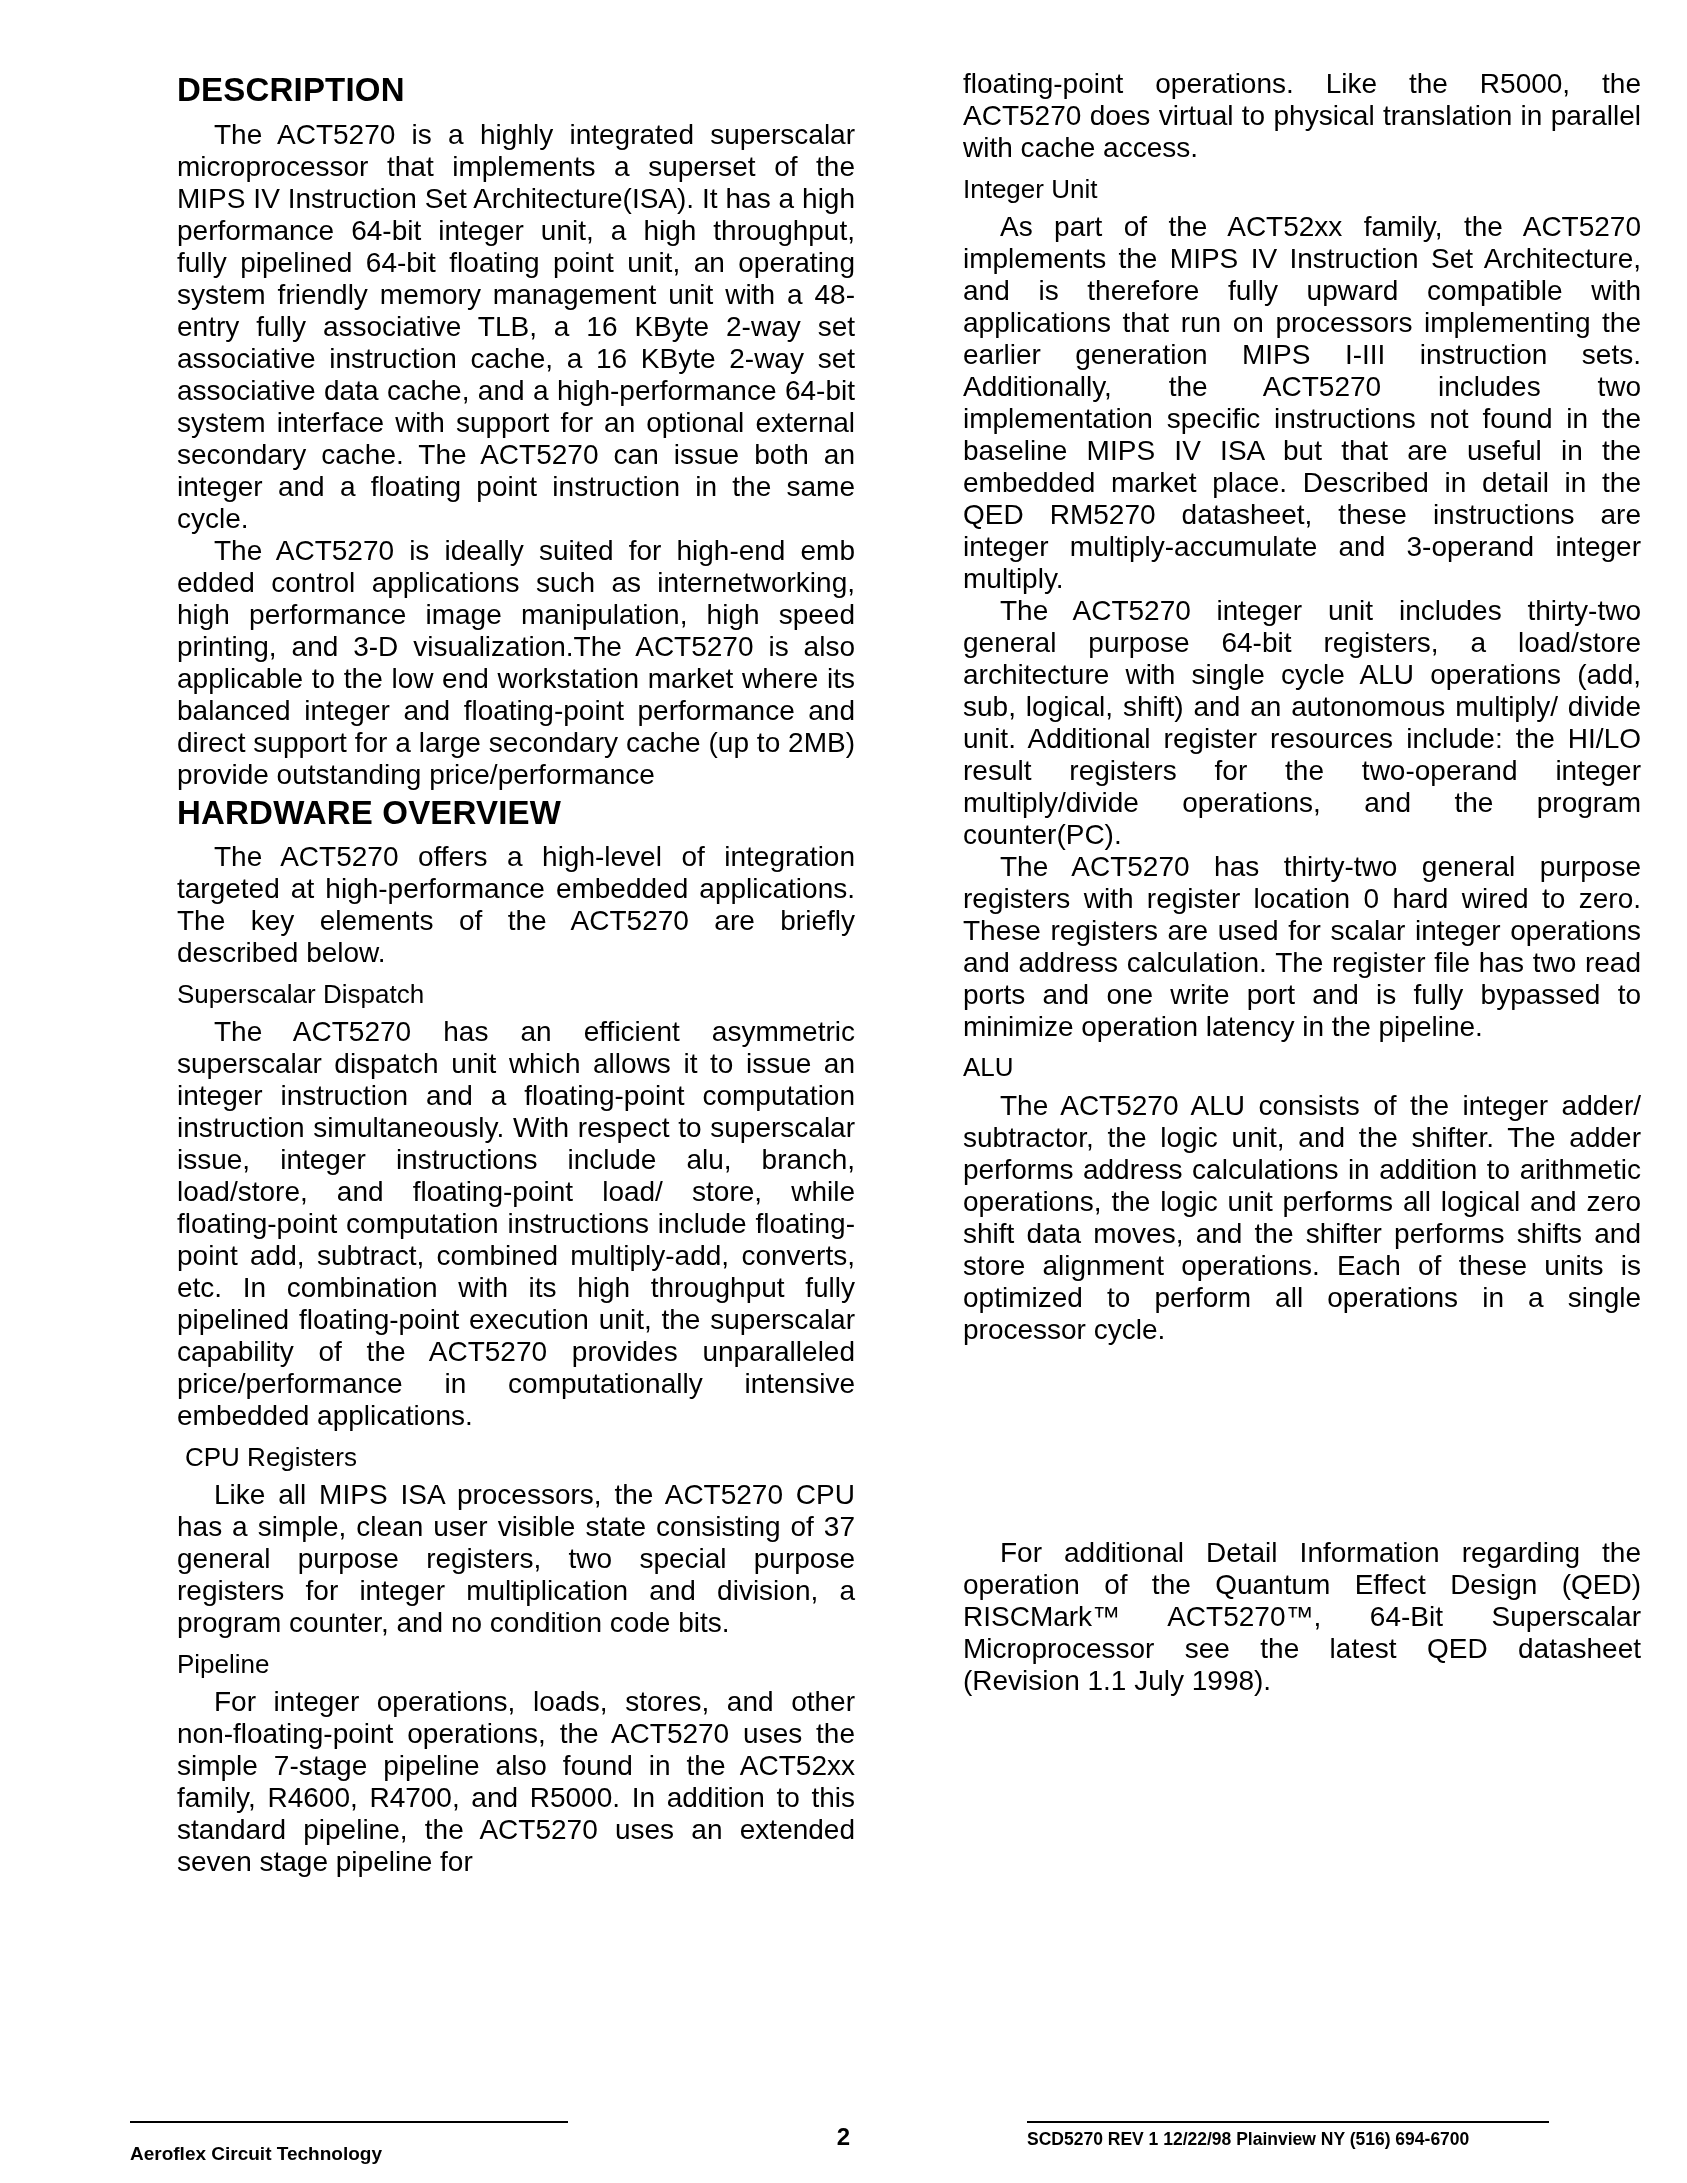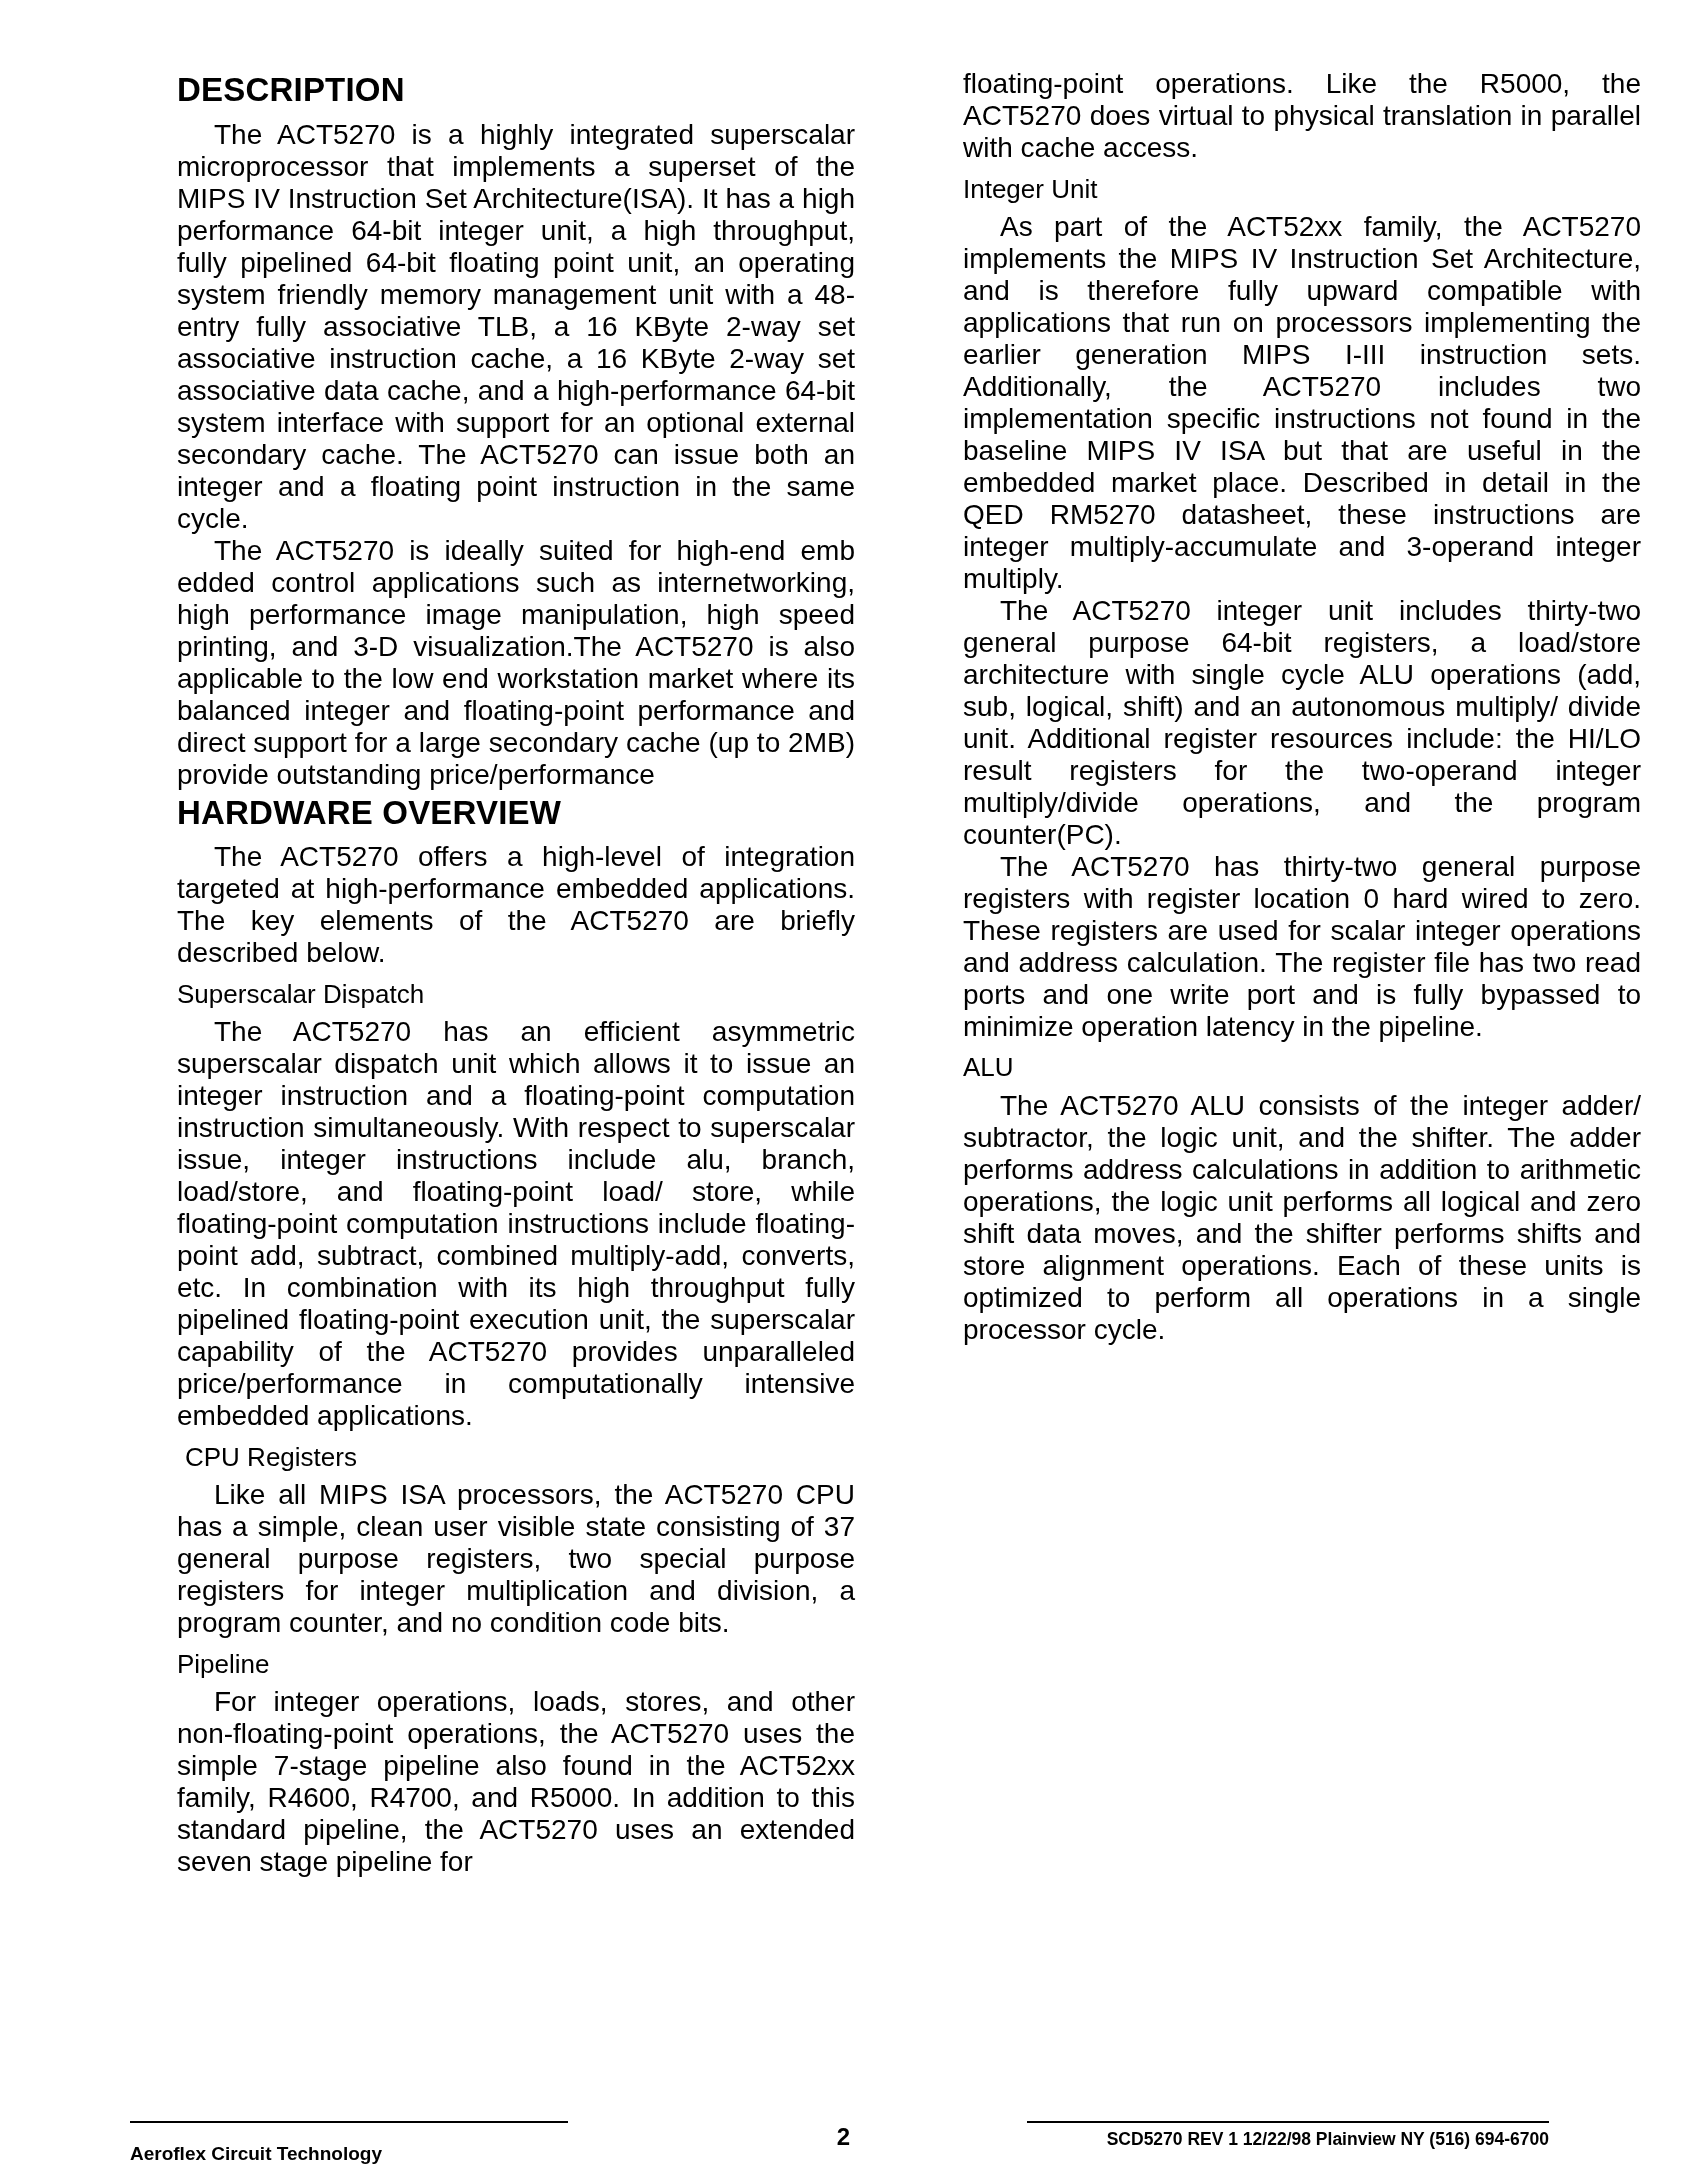--- a/index.html
+++ b/index.html
@@ -57,21 +57,20 @@
   }
   .footer-docref {
     position: absolute;
     left: 1027px;
     top: 2121px;
     width: 522px;
     border-top: 2.4px solid #000;
     padding-top: 6.4px;
     font-size: 17.5px;
     font-weight: bold;
-    text-align: right;
   }
   .footer-pagenum {
     position: absolute;
     left: 0;
     top: 2123px;
     width: 1687px;
     text-align: center;
     font-size: 24px;
     font-weight: bold;
   }
@@ -99,20 +98,21 @@
 
     <div class="col">
       <p class="para">floating-point operations. Like the R5000, the ACT5270 does virtual to physical translation in parallel with cache access.</p>
       <h2 class="h2">Integer Unit</h2>
       <p class="para indent">As part of the ACT52xx family, the ACT5270 implements the MIPS IV Instruction Set Architecture, and is therefore fully upward compatible with applications that run on processors implementing the earlier generation MIPS I-III instruction sets. Additionally, the ACT5270 includes two implementation specific instructions not found in the baseline MIPS IV ISA but that are useful in the embedded market place. Described in detail in the QED RM5270 datasheet, these instructions are integer multiply-accumulate and 3-operand integer multiply.</p>
       <p class="para indent">The ACT5270 integer unit includes thirty-two general purpose 64-bit registers, a load/store architecture with single cycle ALU operations (add, sub, logical, shift) and an autonomous multiply/ divide unit. Additional register resources include: the HI/LO result registers for the two-operand integer multiply/divide operations, and the program counter(PC).</p>
       <p class="para indent">The ACT5270 has thirty-two general purpose registers with register location 0 hard wired to zero. These registers are used for scalar integer operations and address calculation. The register file has two read ports and one write port and is fully bypassed to minimize operation latency in the pipeline.</p>
       <h2 class="h2">ALU</h2>
       <p class="para indent">The ACT5270 ALU consists of the integer adder/ subtractor, the logic unit, and the shifter. The adder performs address calculations in addition to arithmetic operations, the logic unit performs all logical and zero shift data moves, and the shifter performs shifts and store alignment operations. Each of these units is optimized to perform all operations in a single processor cycle.</p>
       <div class="spacer"></div>
+      <p class="para indent">For additional Detail Information regarding the operation of the Quantum Effect Design (QED) RISCMark™ ACT5270™, 64-Bit Superscalar Microprocessor see the latest QED datasheet (Revision 1.1 July 1998).</p>
     </div>
 
   </div>
 
   <div class="footer-company">Aeroflex Circuit Technology</div>
   <div class="footer-pagenum">2</div>
   <div class="footer-docref">SCD5270 REV 1  12/22/98   Plainview NY (516) 694-6700</div>
 
 </div>
 

